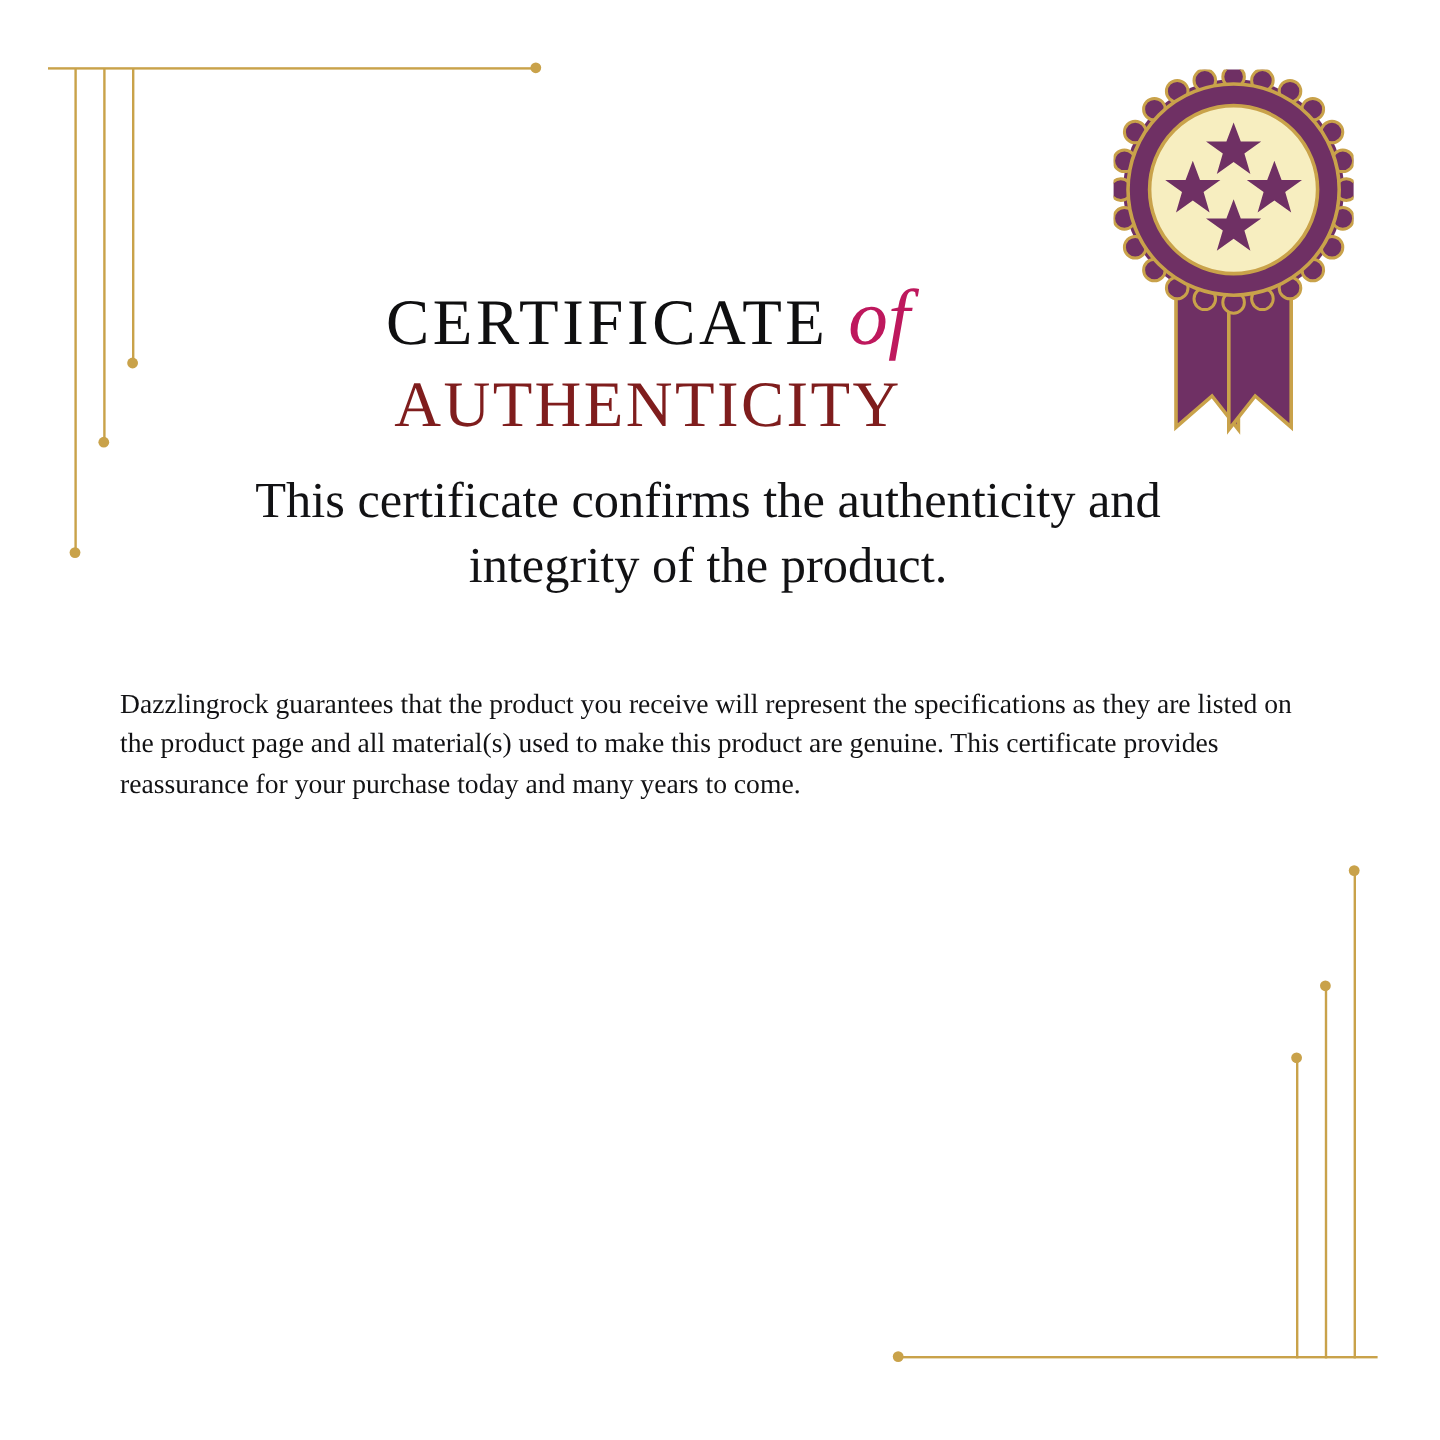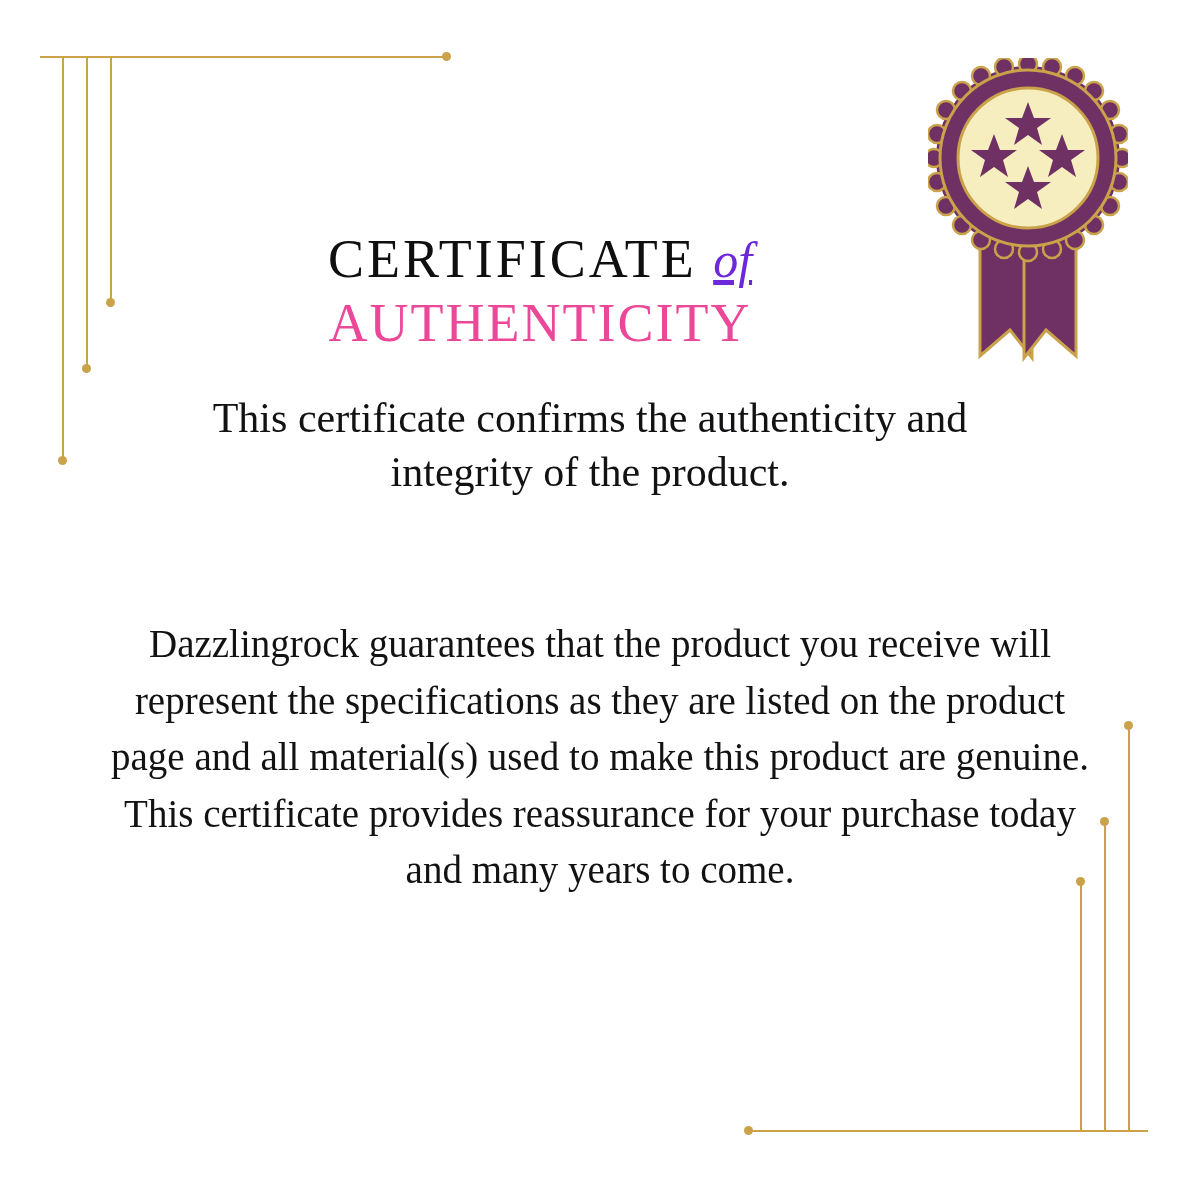--- a/index.html
+++ b/index.html
@@ -81,53 +81,51 @@
   .title-line1 {
     font-family: "Liberation Serif", serif;
     font-size: 54px;
     letter-spacing: 3px;
     color: #0f0f10;
     line-height: 1.15;
     display: block;
   }
   .title-of {
     font-style: italic;
-    color: #6d28d9;
+    color: #be185d;
     letter-spacing: 0px;
-    font-size: 50px;
-    text-decoration: underline;
+    font-size: 66px;
   }
   .title-line2 {
     font-family: "Liberation Serif", serif;
     font-size: 54px;
     letter-spacing: 2px;
-    color: #ec4899;
+    color: #7f1d1d;
     line-height: 1.15;
     display: block;
     margin-top: 2px;
   }
 
   
   .intro {
     position: absolute;
     left: 140px;
     top: 392px;
     width: 900px;
     text-align: center;
     font-size: 42px;
     line-height: 1.28;
     color: #121214;
   }
   .body-copy {
     position: absolute;
     left: 100px;
-    top: 616px;
+    top: 570px;
     width: 1000px;
-    text-align: center;
-    font-size: 39px;
+    font-size: 23px;
     line-height: 1.45;
     color: #121214;
   }
   .body-copy p { margin: 0; }
 </style>
 </head>
 <body>
 
 <div class="certificate">
 

